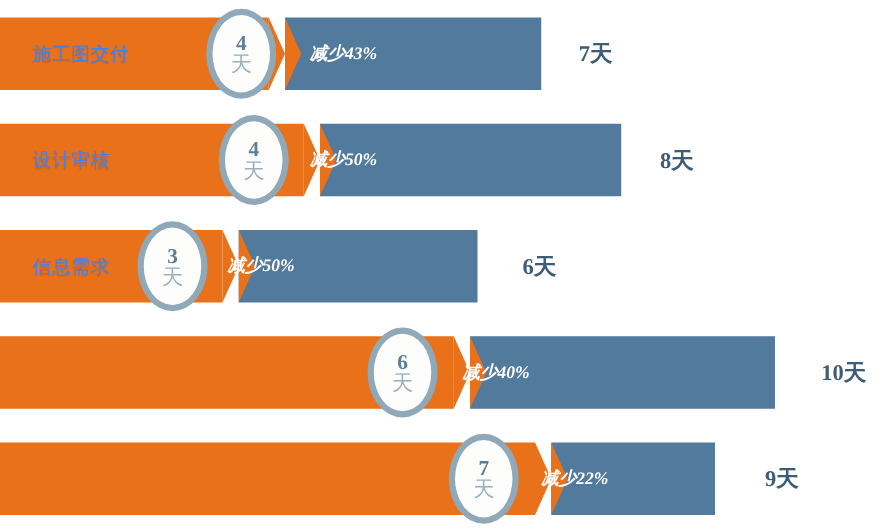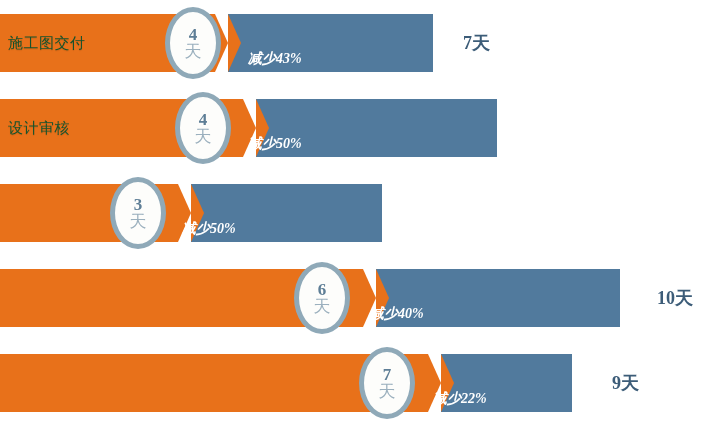--- a/index.html
+++ b/index.html
@@ -33,34 +33,33 @@
     background:#517A9D;
   }
   .seg-blue .notch{
     position:absolute;left:0;top:0;width:0;height:0;
     border-top:29px solid transparent;
     border-bottom:29px solid transparent;
     border-left:13px solid #E8711A;
   }
 
   .cat-label{
-    position:absolute;left:8px;top:0;height:58px;
+    position:absolute;left:26px;top:0;height:58px;
     display:flex;align-items:center;
-    color:#14532d;font-size:15px;letter-spacing:.5px;
+    color:#3b82f6;font-size:15px;letter-spacing:.5px;
     white-space:nowrap;
     text-shadow:0 1px 1px rgba(0,0,0,.12);
     z-index:5;
   }
   .reduce-label{
     position:absolute;top:0;height:58px;
     display:flex;align-items:center;
     color:#ffffff;font-size:14px;font-weight:bold;font-style:italic;
     white-space:nowrap;
     z-index:5;
-    margin-top:16px;
   }
   .total-label{
     position:absolute;top:0;height:58px;
     display:flex;align-items:center;
     color:#3C5C78;font-size:18px;font-weight:bold;
     white-space:nowrap;
     z-index:5;
   }
 
   
@@ -103,35 +102,38 @@
     <div class="row" style="top: 85px;">
       <div class="bar-wrap">
         <div class="seg-orange" style="width: 243px;">
           <span class="tip"></span>
         </div>
         <div class="seg-blue" style="left: 256px; width: 241px;">
           <span class="notch"></span>
         </div>
         <div class="cat-label">设计审核</div>
         <div class="reduce-label" style="left: 248px;">减少50%</div>
+        <div class="total-label" style="left: 528px;">8天</div>
         <div class="badge" style="left: 175px; top: -7px;">
           <span class="num">4</span>
           <span class="unit">天</span>
         </div>
       </div>
     </div>
     <div class="row" style="top: 170px;">
       <div class="bar-wrap">
         <div class="seg-orange" style="width: 178px;">
           <span class="tip"></span>
         </div>
         <div class="seg-blue" style="left: 191px; width: 191px;">
           <span class="notch"></span>
         </div>
+        <div class="cat-label">信息需求</div>
         <div class="reduce-label" style="left: 182px;">减少50%</div>
+        <div class="total-label" style="left: 418px;">6天</div>
         <div class="badge" style="left: 110px; top: -7px;">
           <span class="num">3</span>
           <span class="unit">天</span>
         </div>
       </div>
     </div>
     <div class="row" style="top: 255px;">
       <div class="bar-wrap">
         <div class="seg-orange" style="width: 363px;">
           <span class="tip"></span>

